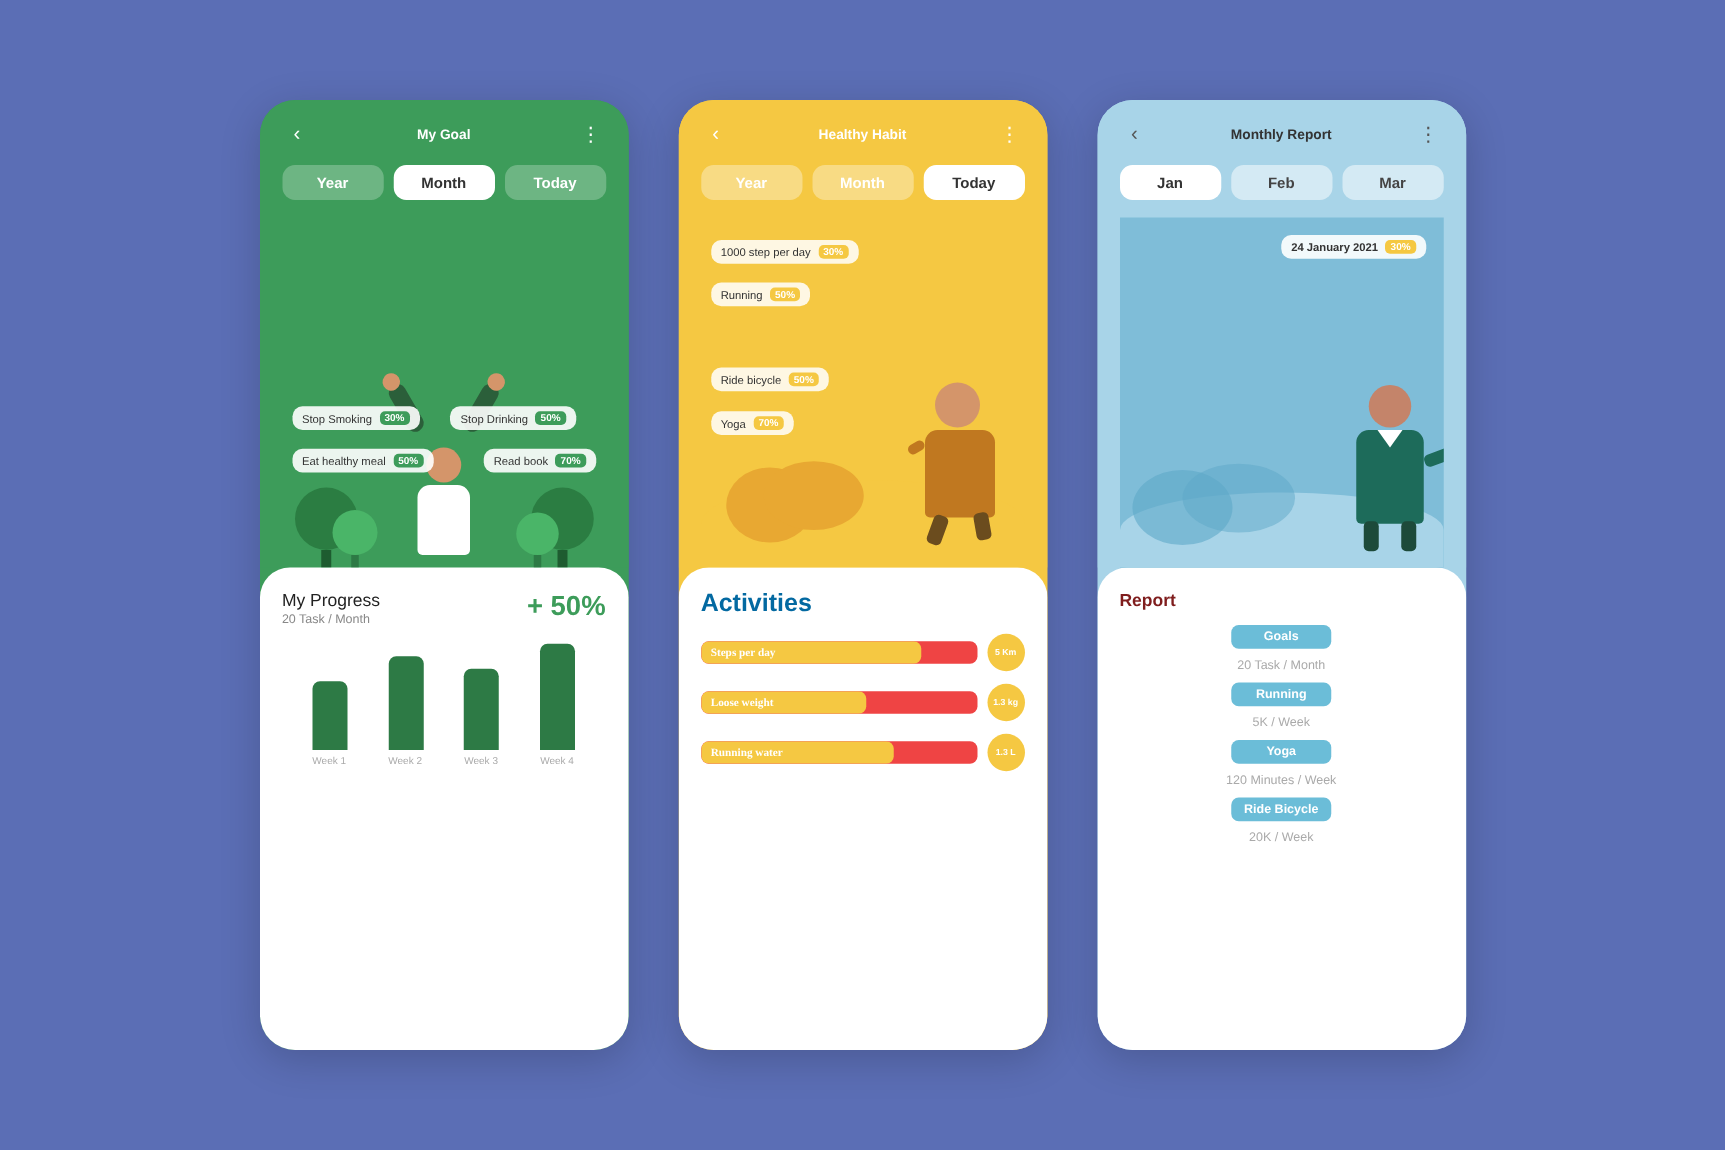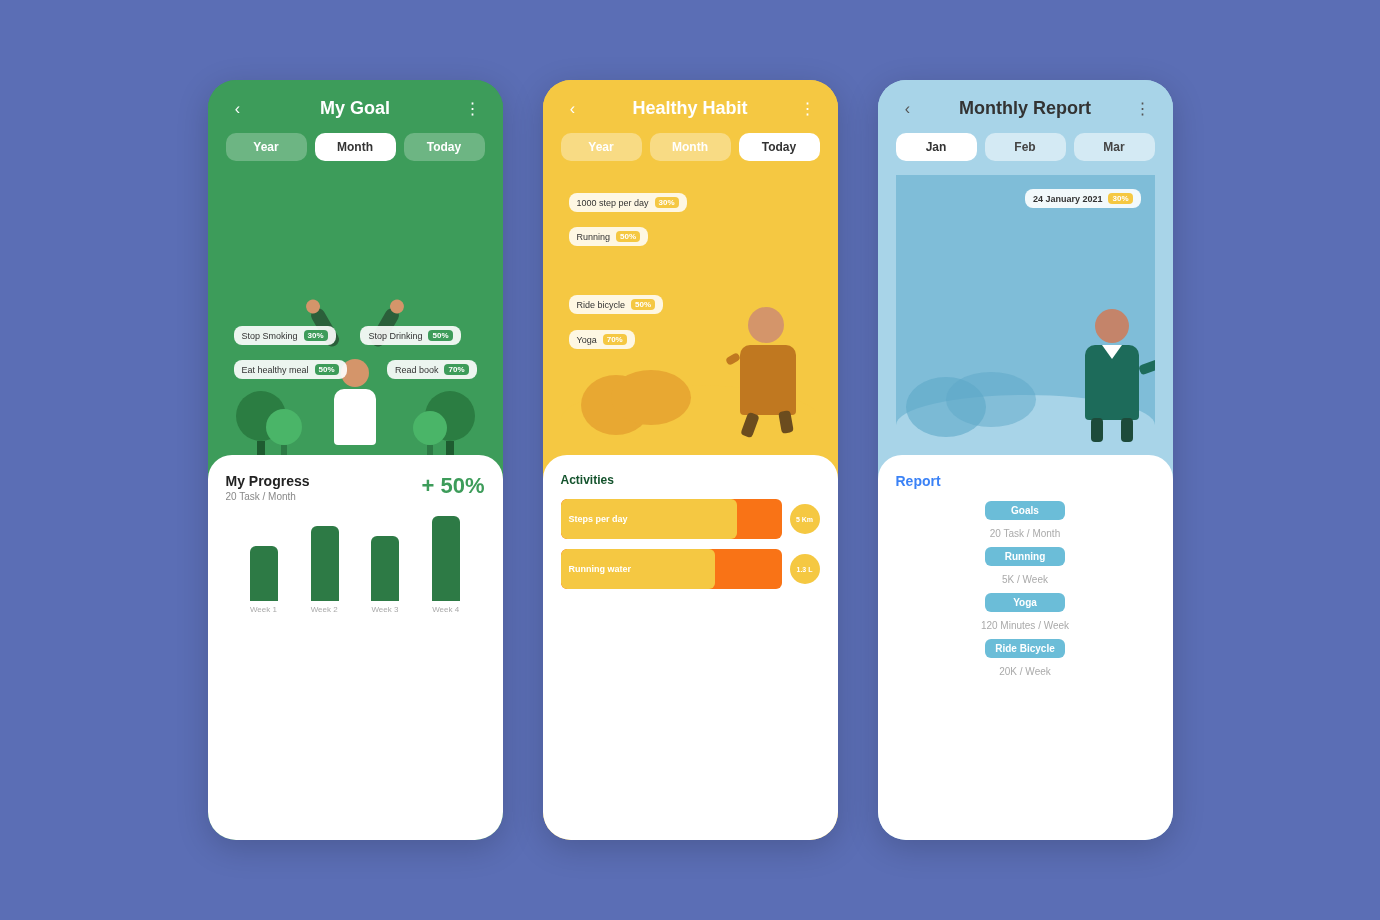--- a/index.html
+++ b/index.html
@@ -74,21 +74,21 @@
     }
 
     
     .header-row {
       display: flex;
       align-items: center;
       justify-content: space-between;
       margin-bottom: 14px;
     }
     .header-title {
-      font-size: 18px;
+      font-size: 11px;
       font-weight: 700;
       color: #fff;
       text-align: center;
       flex: 1;
     }
     .header-icon {
       color: #fff;
       font-size: 16px;
       cursor: pointer;
       width: 24px;
@@ -273,21 +273,21 @@
       color: #fff;
       border-radius: 4px;
       padding: 1px 4px;
       font-size: 8px;
       font-weight: 700;
     }
 
     
     .progress-title {
       font-size: 14px;
-      font-weight: 700;
+      font-weight: 400;
       color: #222;
       margin-bottom: 2px;
     }
     .progress-sub {
       font-size: 10px;
       color: #888;
       margin-bottom: 10px;
     }
     .progress-header {
       display: flex;
@@ -321,37 +321,38 @@
       background: #2d7a45;
       border-radius: 6px 6px 0 0;
     }
     .bar-label {
       font-size: 8px;
       color: #aaa;
     }
 
     
     .section-title {
-      font-size: 12px;
+      font-size: 20px;
       font-weight: 800;
-      color: #14532d;
+      color: #0369a1;
       margin-bottom: 12px;
     }
     .activity-row {
       display: flex;
       align-items: center;
       margin-bottom: 10px;
       gap: 8px;
     }
     .activity-bar-bg {
       flex: 1;
-      height: 40px;
-      background: #f97316;
+      height: 18px;
+      background: #ef4444;
       border-radius: 6px;
       overflow: hidden;
+      font-family: Liberation Serif, serif;
     }
     .activity-bar-fill {
       height: 100%;
       background: #f5c842;
       border-radius: 6px;
       display: flex;
       align-items: center;
       padding-left: 8px;
       font-size: 9px;
       font-weight: 600;
@@ -369,21 +370,21 @@
       font-weight: 700;
       color: #fff;
       flex-shrink: 0;
       text-align: center;
     }
 
     
     .report-title {
       font-size: 14px;
       font-weight: 800;
-      color: #3b82f6;
+      color: #7f1d1d;
       margin-bottom: 12px;
     }
     .report-row {
       display: flex;
       align-items: center;
       margin-bottom: 8px;
       gap: 8px;
       flex-direction: column;
     }
     .report-label-pill {
@@ -564,20 +565,28 @@
 
     <div class="activity-row">
       <div class="activity-bar-bg">
         <div class="activity-bar-fill" style="width:80%;">
           <span>Steps per day</span>
         </div>
       </div>
       <div class="activity-value-circle">5 Km</div>
     </div>
 
+    <div class="activity-row">
+      <div class="activity-bar-bg">
+        <div class="activity-bar-fill" style="width:60%;">
+          <span>Loose weight</span>
+        </div>
+      </div>
+      <div class="activity-value-circle">1.3 kg</div>
+    </div>
 
     <div class="activity-row">
       <div class="activity-bar-bg">
         <div class="activity-bar-fill" style="width:70%;">
           <span>Running water</span>
         </div>
       </div>
       <div class="activity-value-circle">1.3 L</div>
     </div>
   </div>

